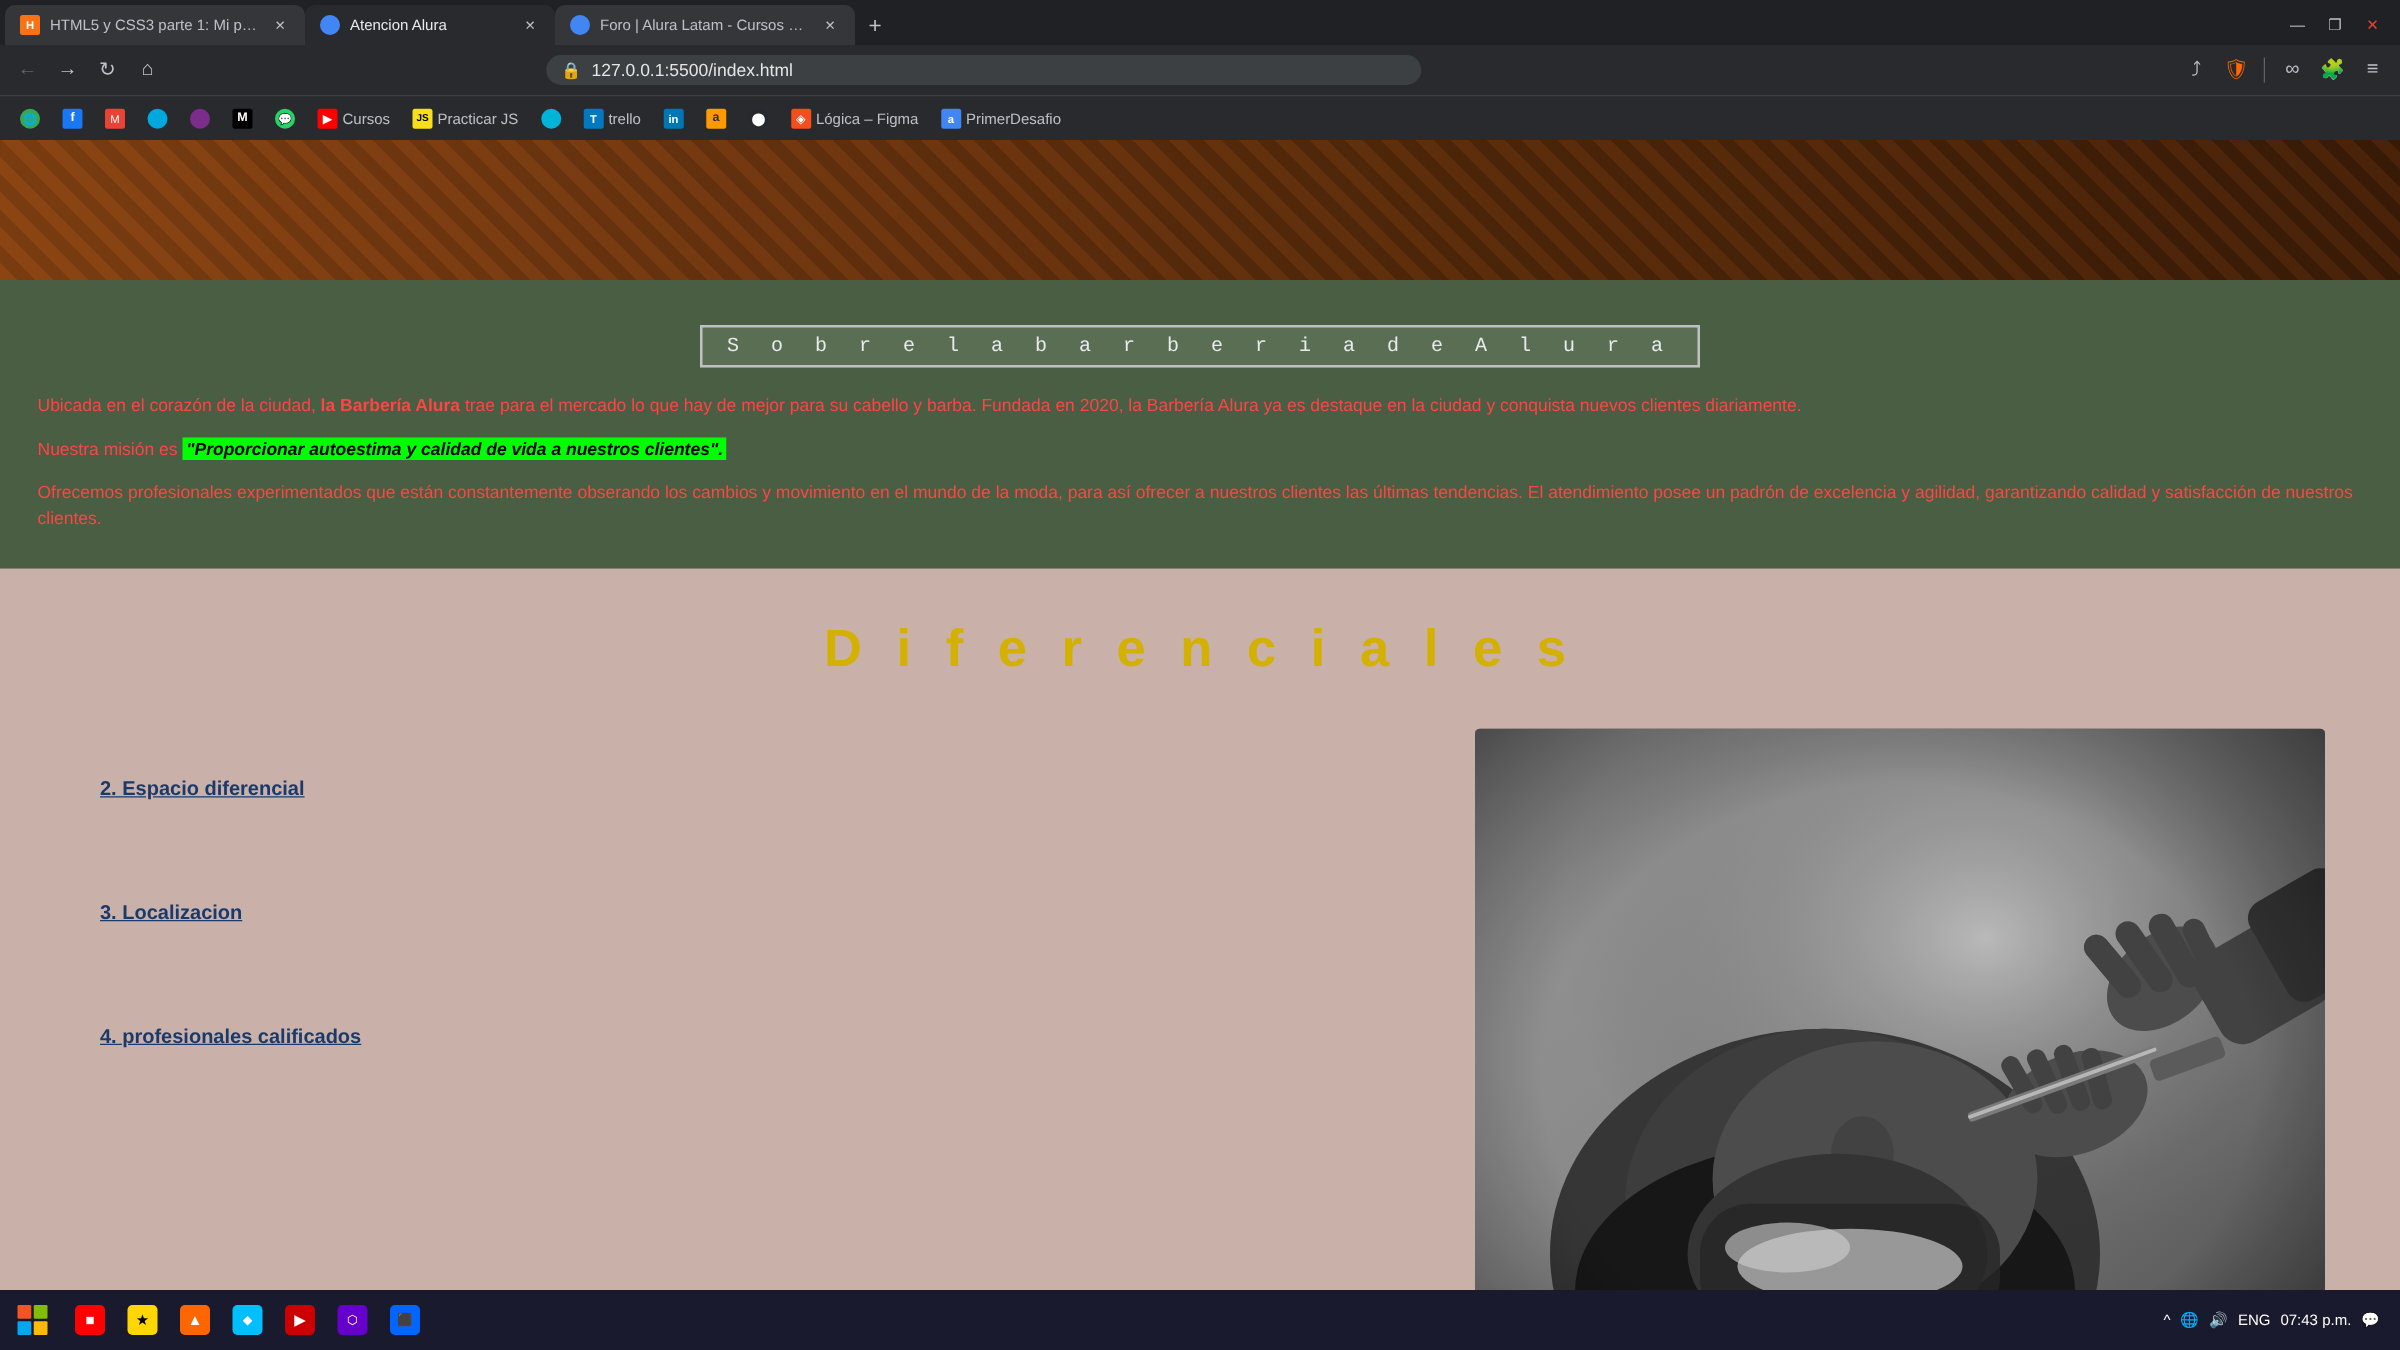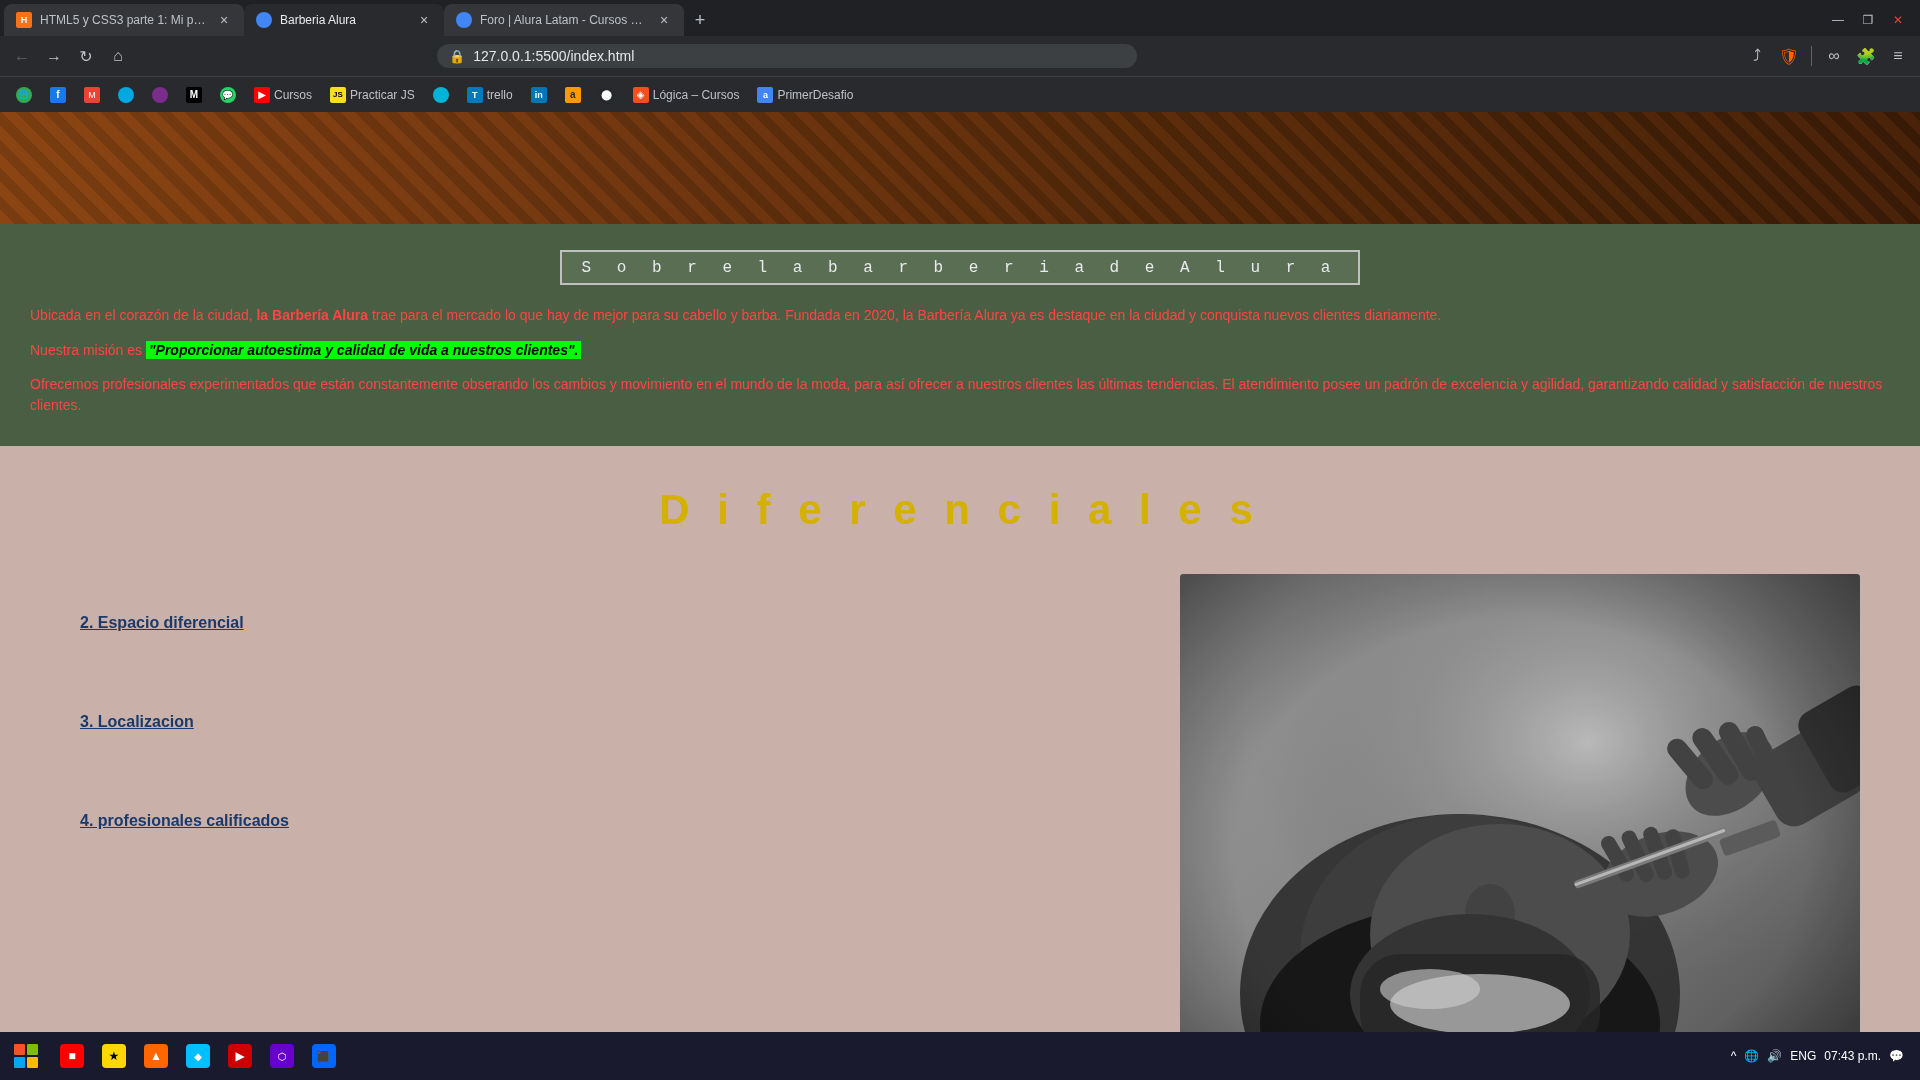--- a/index.html
+++ b/index.html
@@ -209,21 +209,21 @@
       background: #4a5e44;
       padding: 20px 30px 30px;
       min-height: 220px;
     }
 
     .about-title-box {
       border: 2px solid #c0c0c0;
       background: #5a6e54;
       text-align: center;
       padding: 6px 20px;
-      margin: 6px auto 20px;
+      margin: 16px auto 20px;
       width: fit-content;
       min-width: 600px;
     }
 
     .about-title {
       font-family: 'Courier New', monospace;
       letter-spacing: 8px;
       color: #e8eaed;
       font-size: 16px;
     }
@@ -427,21 +427,21 @@
 <div class="browser-chrome">
 
   <div class="tab-bar">
     <div class="tab" style="background:#35363a;">
       <span class="tab-icon tab-favicon-html bm-icon" style="background:#f97316;color:white;font-size:9px;font-weight:bold;border-radius:2px;">H</span>
       <span class="tab-title">HTML5 y CSS3 parte 1: Mi primera pá...</span>
       <span class="tab-close">×</span>
     </div>
     <div class="tab active" style="background:#292a2d;">
       <span class="tab-icon" style="width:16px;height:16px;border-radius:50%;background:#4285f4;display:inline-block;"></span>
-      <span class="tab-title">Barberia Alura</span>
+      <span class="tab-title">Atencion Alura</span>
       <span class="tab-close">×</span>
     </div>
     <div class="tab" style="background:#35363a;">
       <span class="tab-icon" style="width:16px;height:16px;border-radius:50%;background:#4285f4;display:inline-block;"></span>
       <span class="tab-title">Foro | Alura Latam - Cursos online de...</span>
       <span class="tab-close">×</span>
     </div>
     <div class="tab-new">+</div>
     <div class="tab-controls">
       <div class="tab-control-btn">—</div>
@@ -510,21 +510,21 @@
       <span class="bm-icon" style="background:#0077b5;color:white;border-radius:2px;font-size:9px;font-weight:bold;">in</span>
     </div>
     <div class="bookmark-item">
       <span class="bm-icon" style="background:#ff9900;color:#232f3e;border-radius:2px;font-size:10px;font-weight:bold;">a</span>
     </div>
     <div class="bookmark-item">
       <span class="bm-icon" style="background:#24292e;color:white;border-radius:50%;font-size:10px;">⬤</span>
     </div>
     <div class="bookmark-item">
       <span class="bm-icon" style="background:#f24e1e;color:white;border-radius:2px;font-size:10px;">◈</span>
-      <span>Lógica – Cursos</span>
+      <span>Lógica – Figma</span>
     </div>
     <div class="bookmark-item">
       <span class="bm-icon" style="background:#4285f4;color:white;border-radius:2px;font-size:9px;font-weight:bold;">a</span>
       <span>PrimerDesafio</span>
     </div>
   </div>
 </div>
 
 <div class="page-wrapper">
 

